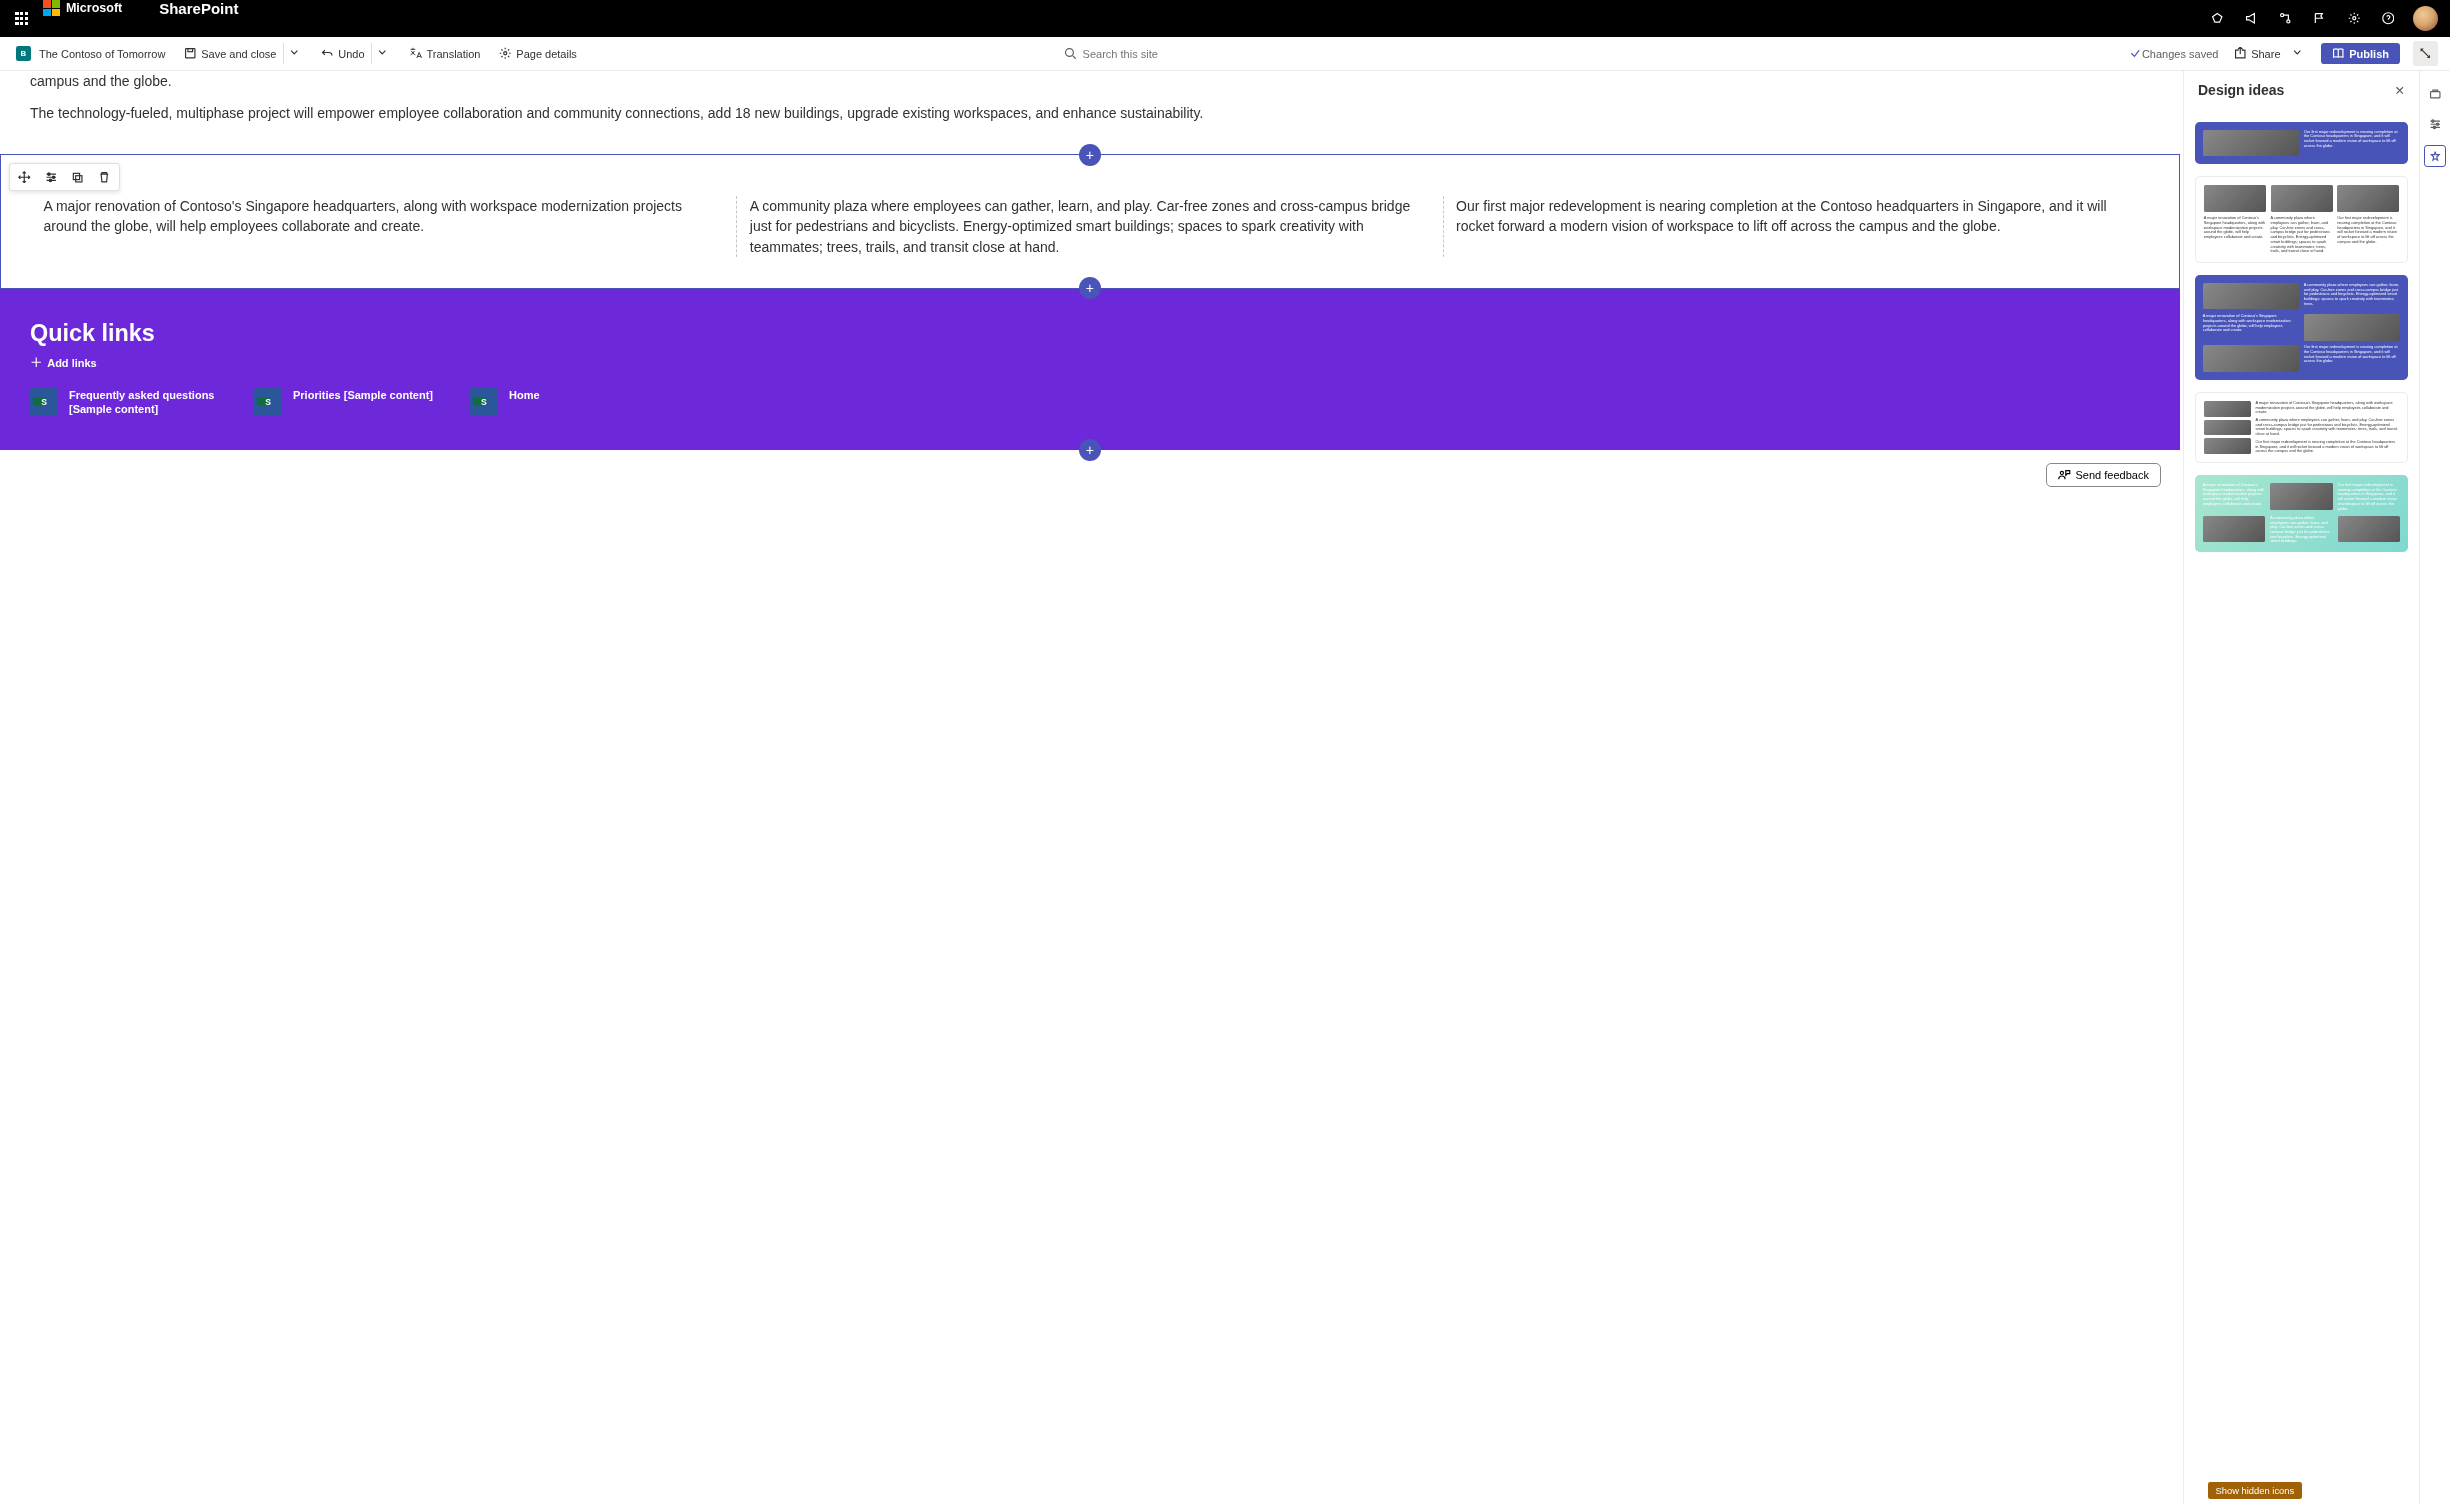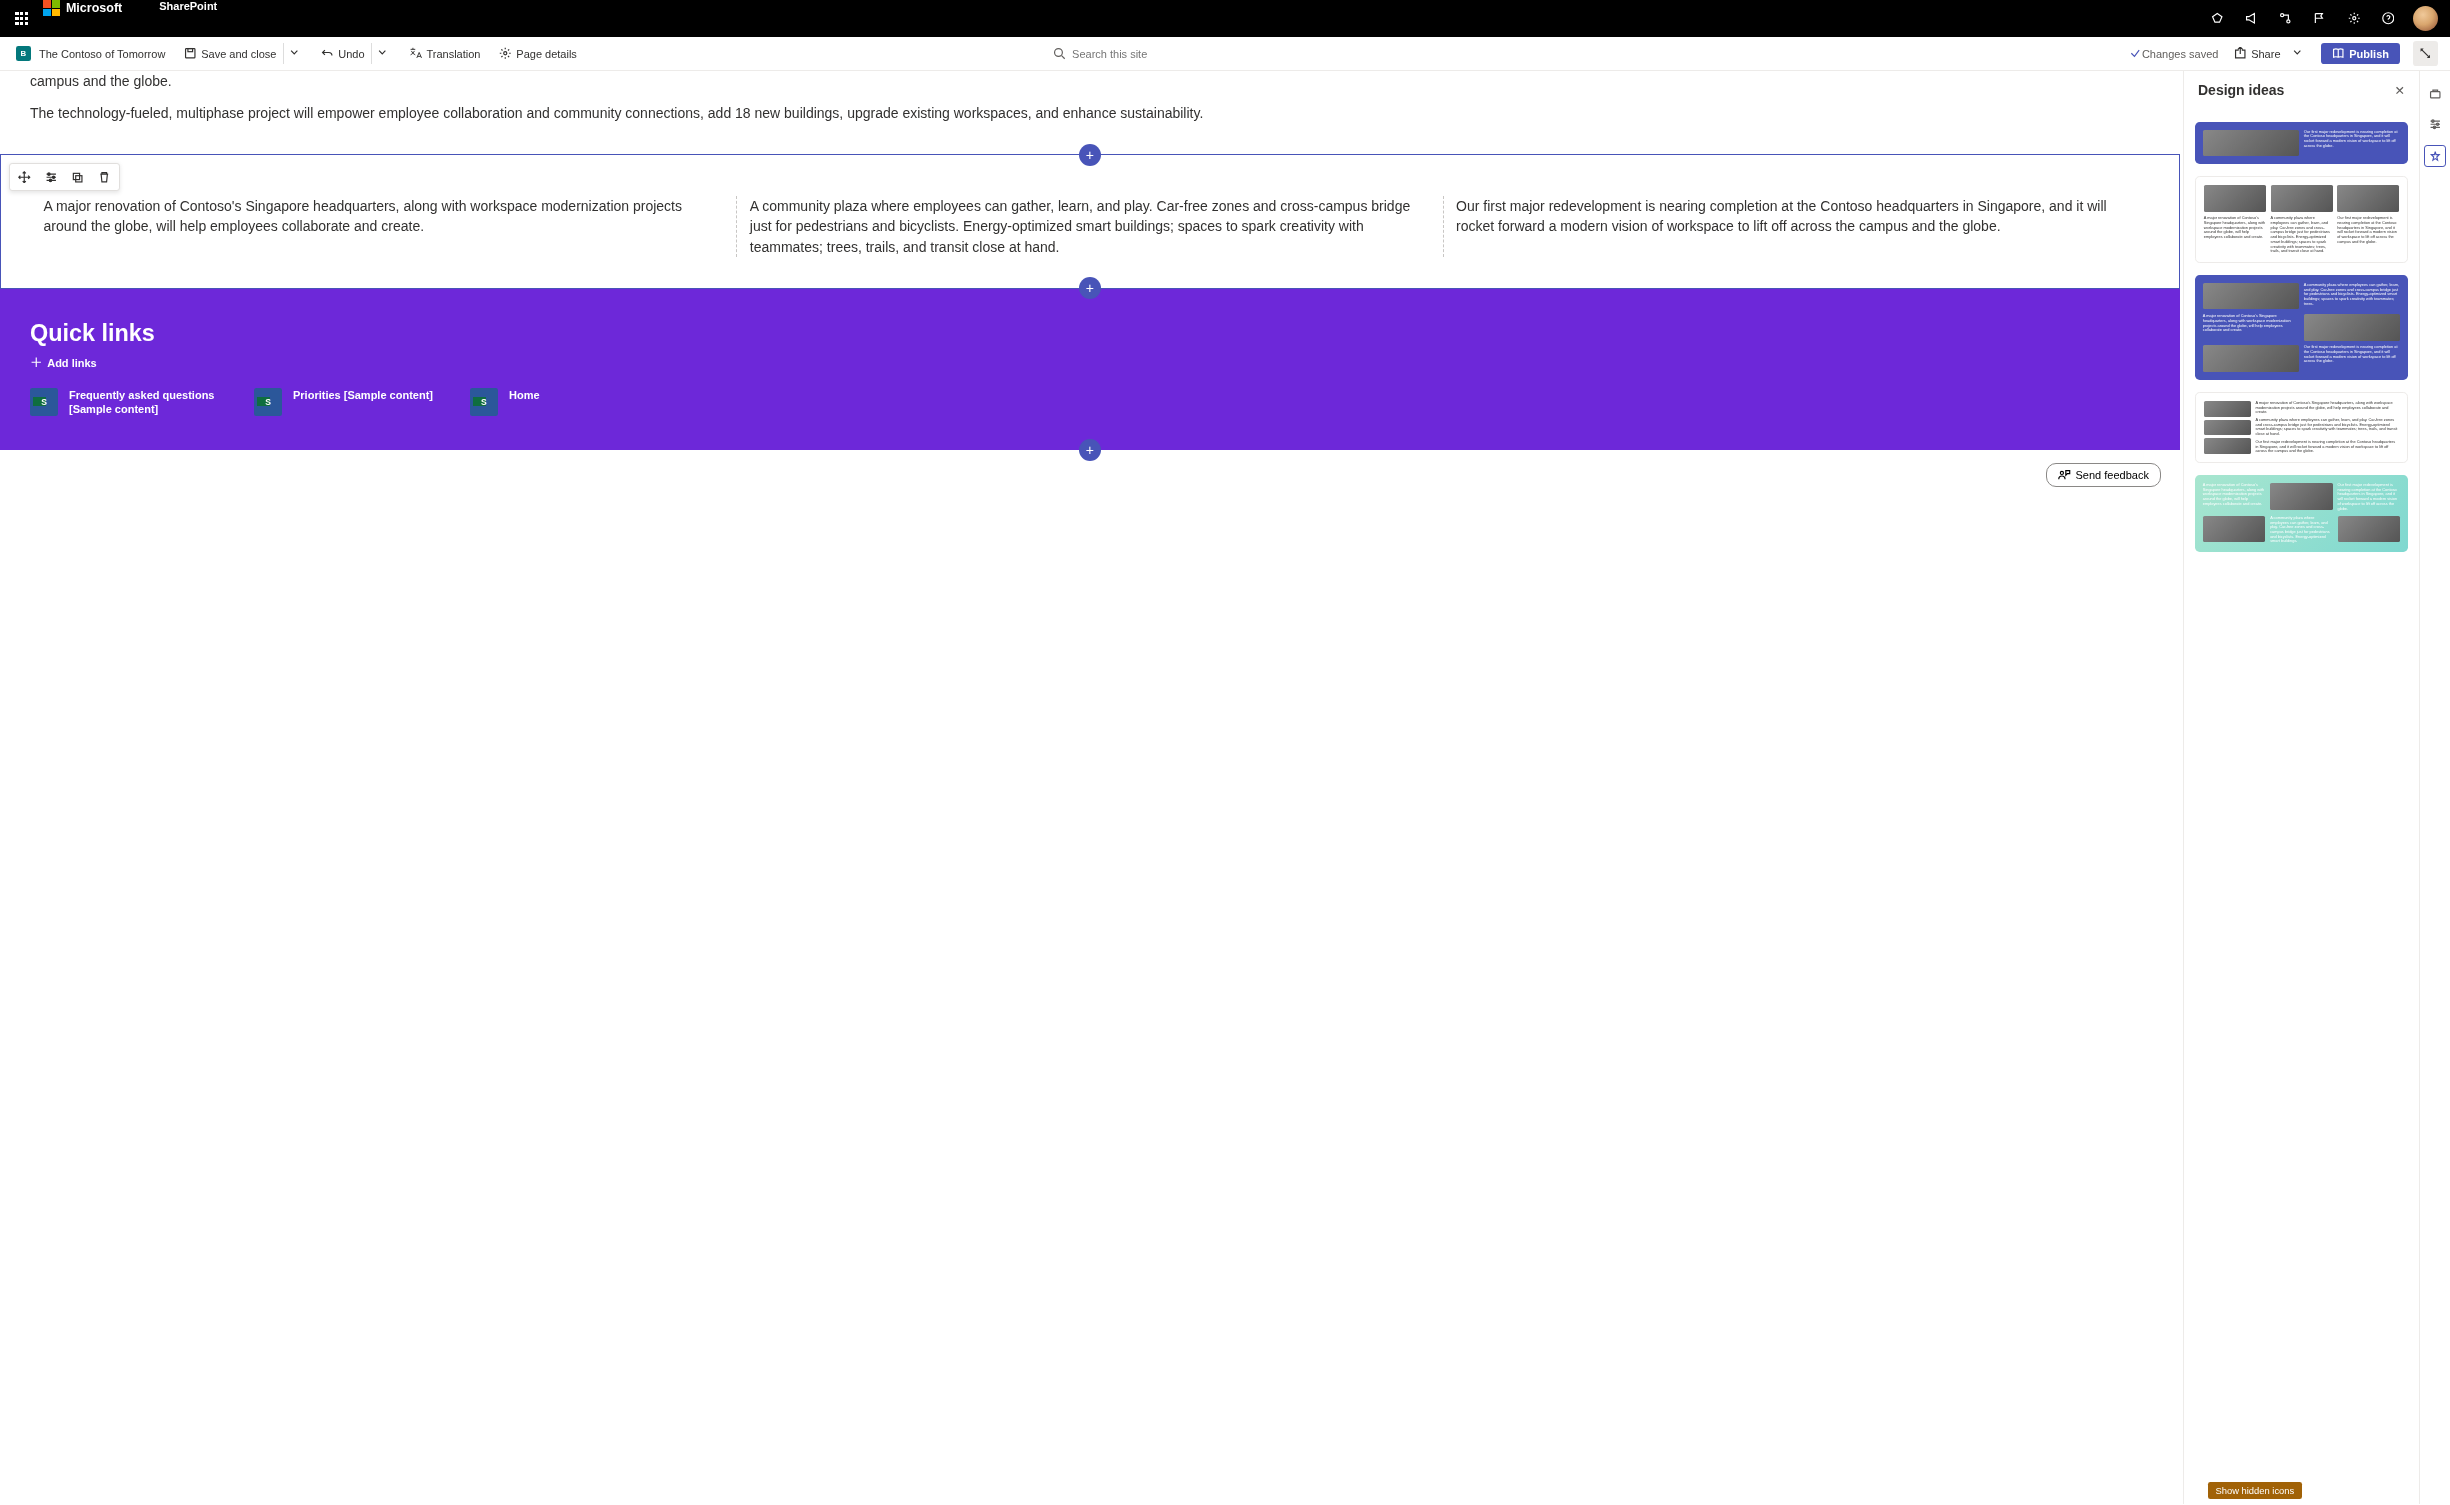--- a/index.html
+++ b/index.html
@@ -10,21 +10,21 @@
   .waffle { width: 31px; height: 37px; display: flex; align-items: center; justify-content: center; cursor: pointer; }
   .waffle-grid { display: grid; grid-template-columns: repeat(3, 3.1px); grid-gap: 1.6px; }
   .waffle-grid span { width: 3.1px; height: 3.1px; background: #fff; }
   .ms-logo { display: flex; align-items: center; gap: 6.2px; margin-left: 6.2px; }
   .ms-squares { display: grid; grid-template-columns: repeat(2, 7.8px); grid-template-rows: repeat(2, 7.8px); gap: 0.8px; }
   .ms-squares span:nth-child(1) { background: #f25022; }
   .ms-squares span:nth-child(2) { background: #7fba00; }
   .ms-squares span:nth-child(3) { background: #00a4ef; }
   .ms-squares span:nth-child(4) { background: #ffb900; }
   .ms-text { font-size: 12.5px; font-weight: 600; }
-  .app-name { font-size: 11px; font-weight: 600; margin-left: 37px; }
+  .app-name { font-size: 15px; font-weight: 600; margin-left: 37px; }
   .search-wrap { flex: 1; display: flex; justify-content: center; margin-top: 41px; }
   .search-box { width: 328px; height: 25px; background: #fff; border-radius: 3.1px; display: flex; align-items: center; padding: 0 7.8px; gap: 6.2px; color: #605e5c; }
   .search-box input { border: none; outline: none; flex: 1; background: transparent; font-size: 11px; }
   .topbar-right { display: flex; align-items: center; gap: 3.1px; }
   .topbar-icon { width: 31px; height: 37px; display: flex; align-items: center; justify-content: center; cursor: pointer; color: #fff; }
   .avatar { width: 25px; height: 25px; border-radius: 50%; background: radial-gradient(circle at 40% 35%, #f0c99a 0%, #d9a66e 45%, #8a4a2f 100%); margin: 0 6.2px; }
   
   
   .cmdbar { height: 34px; border-bottom: 0.8px solid #edebe9; display: flex; align-items: center; padding: 0 12.5px; gap: 12.5px; background: #fff; }
   .cmd { display: flex; align-items: center; gap: 4.7px; padding: 3.1px 3.1px; cursor: pointer; color: #323130; }
@@ -70,21 +70,21 @@
   .ql-add { display: flex; align-items: center; gap: 4.7px; font-size: 11px; font-weight:600; margin-bottom: 19px; cursor: pointer; }
   .ql-items { display: flex; gap: 37px; }
   .ql-item { display: flex; align-items: flex-start; gap: 11px; cursor: pointer; max-width: 187px; }
   .ql-icon { width: 28px; height: 28px; background: #2b579a; border-radius: 2.3px; display: flex; align-items: center; justify-content: center; color:#fff; font-size:8.6px; font-weight:bold; flex-shrink:0; position:relative; }
   .ql-icon::before { content:""; position:absolute; left:3.1px; width:12.5px; height:9.4px; background:#0f6e3f; }
   .ql-icon span { position:relative; z-index:1; }
   .ql-label { font-weight: 700; font-size: 11px; line-height: 1.3; }
   
   
   .feedback-wrap { display:flex; justify-content:flex-end; padding: 12.5px 19px; }
-  .feedback-btn { border: 0.8px solid #8a8886; background: #fff; border-radius: 10px; padding: 4.7px 11px; display: flex; align-items: center; gap: 4.7px; cursor: pointer; font-size:11px; }
+  .feedback-btn { border: 0.8px solid #8a8886; background: #fff; border-radius: 5px; padding: 4.7px 11px; display: flex; align-items: center; gap: 4.7px; cursor: pointer; font-size:11px; }
   
   
   .right-pane { width: 236px; border-left: 0.8px solid #edebe9; display: flex; flex-direction: column; background: #fff; gap: 16px; }
   .pane-header { display: flex; align-items: center; justify-content: space-between; padding: 11px 14px 7.8px 14px; }
   .pane-title { font-size: 14px; font-weight: 600; }
   .close-x { cursor: pointer; font-size: 12.5px; color: #605e5c; }
   .ideas-scroll { flex:1; overflow-y:auto; padding: 0 11px 11px 11px; display:flex; flex-direction:column; gap:12.5px; }
   .idea-card { border-radius: 4.7px; padding: 7.8px; cursor: pointer; }
   .idea-card.blue { background: #4854b8; }
   .idea-card.white { background: #fff; border:0.8px solid #edebe9; }

